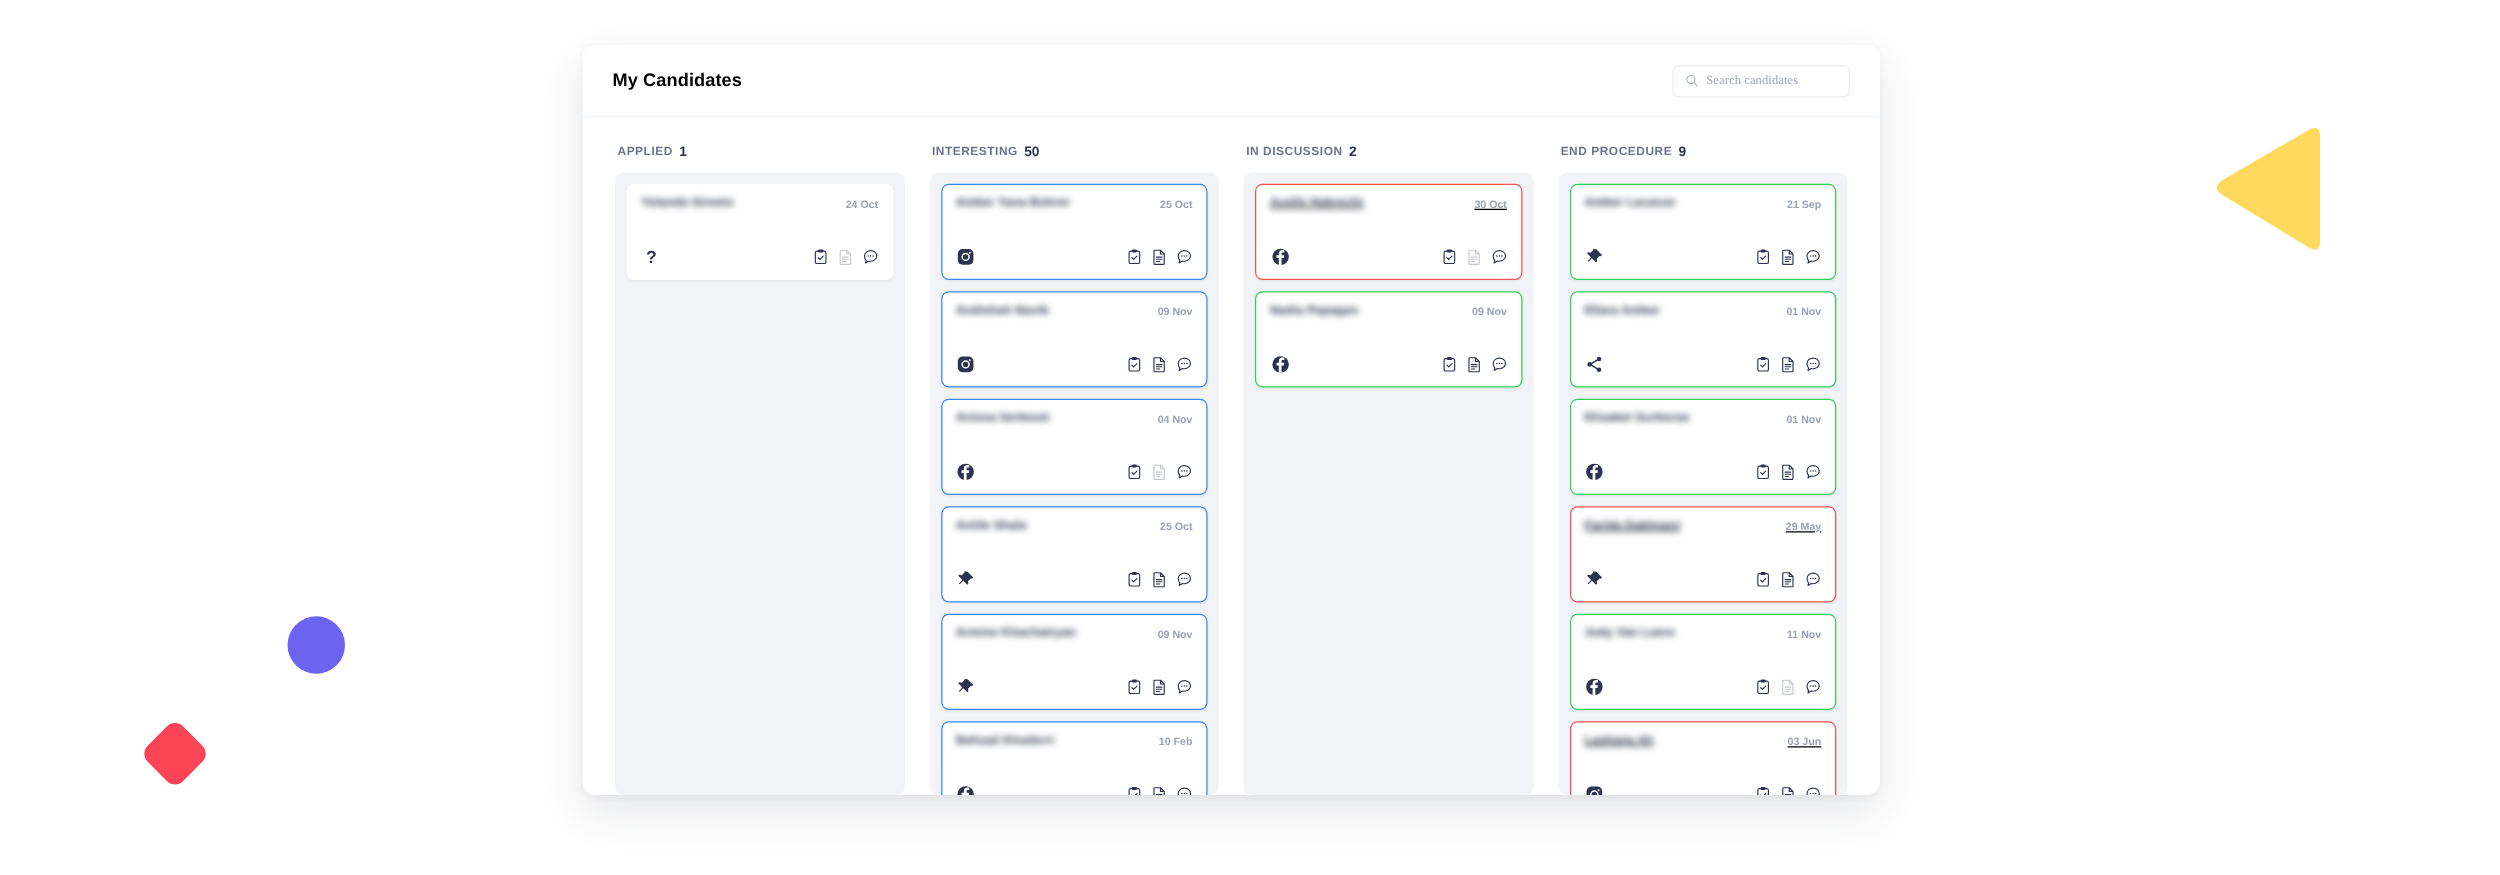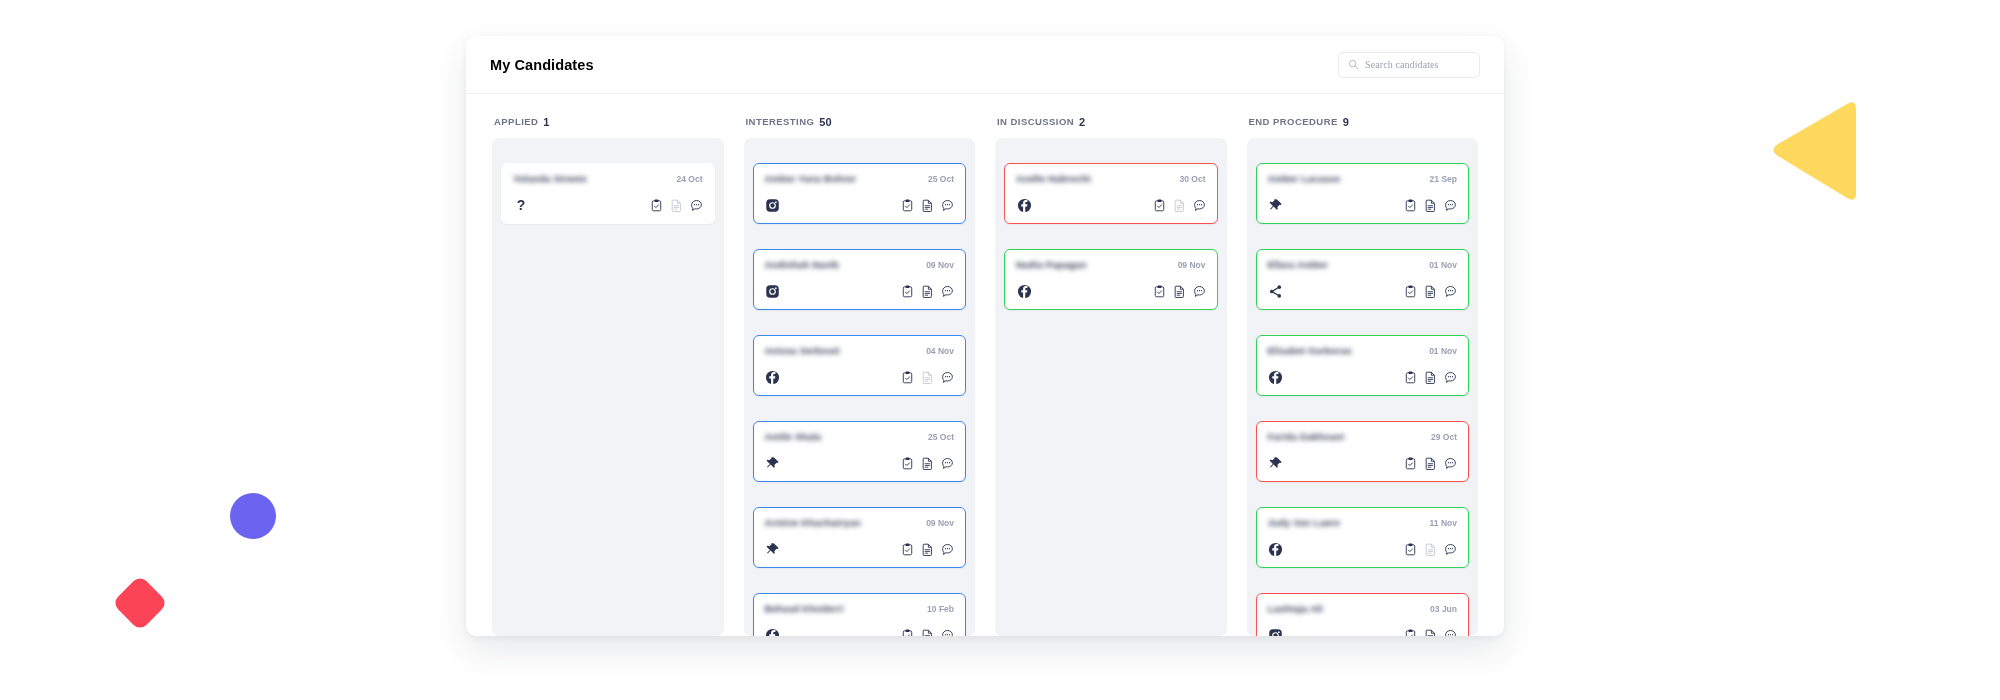--- a/index.html
+++ b/index.html
@@ -130,31 +130,30 @@
     overflow: hidden;
   }
 
   
   .card {
     background: #ffffff;
     border-radius: 6px;
     border: 1.6px solid transparent;
     padding: 9px 11px 10px 11px;
     flex: 0 0 auto;
-    height: 61px;
+    height: 77px;
     display: flex;
     flex-direction: column;
     justify-content: space-between;
     box-shadow: 0 1px 2px rgba(32,42,68,0.05);
-    margin-top: 16px;
   }
   .card.b-none   { border-color: #ffffff; }
   .card.b-blue   { border-color: #3b87f0; }
   .card.b-green  { border-color: #30d158; }
-  .card.b-red    { border-color: #fa5252; }
+  .card.b-red    { border-color: #fa5252; text-decoration: underline; }
 
   .card-top {
     display: flex;
     align-items: center;
     justify-content: space-between;
     gap: 8px;
   }
   .cand-name {
     font-size: 9.5px;
     font-weight: 600;
@@ -700,21 +699,21 @@
                       <circle cx="12" cy="10.6" r="1.15" fill="#2b3350"></circle>
                       <circle cx="15.7" cy="10.6" r="1.15" fill="#2b3350"></circle>
                     </svg>
                   </span>
                 </div>
               </div>
             </div>
             <div class="card b-red">
               <div class="card-top">
                 <div class="cand-name">Farida Dakhnani</div>
-                <div class="cand-date">29 Oct</div>
+                <div class="cand-date">29 May</div>
               </div>
               <div class="card-bottom">
                 <div class="avatar">
                   <svg aria-hidden="true" width="15" height="15" viewBox="0 0 24 24">
                     <path d="M14.4 2.2 21.8 9.6l-1.7 1.7-1.5-.45-3.6 3.6.55 2.6c.1.5-.1 1-.5 1.3l-.9.6-5.2-5.2-4.5 4.5-1.1-1.1 4.5-4.5-5.2-5.2.6-.9c.3-.4.8-.6 1.3-.5l2.6.55 3.6-3.6-.45-1.5z" fill="#2b3350"></path>
                   </svg>
                 </div>
                 <div class="card-actions">
                   <span class="act">
                     <svg aria-hidden="true" width="13" height="13" viewBox="0 0 24 24">

